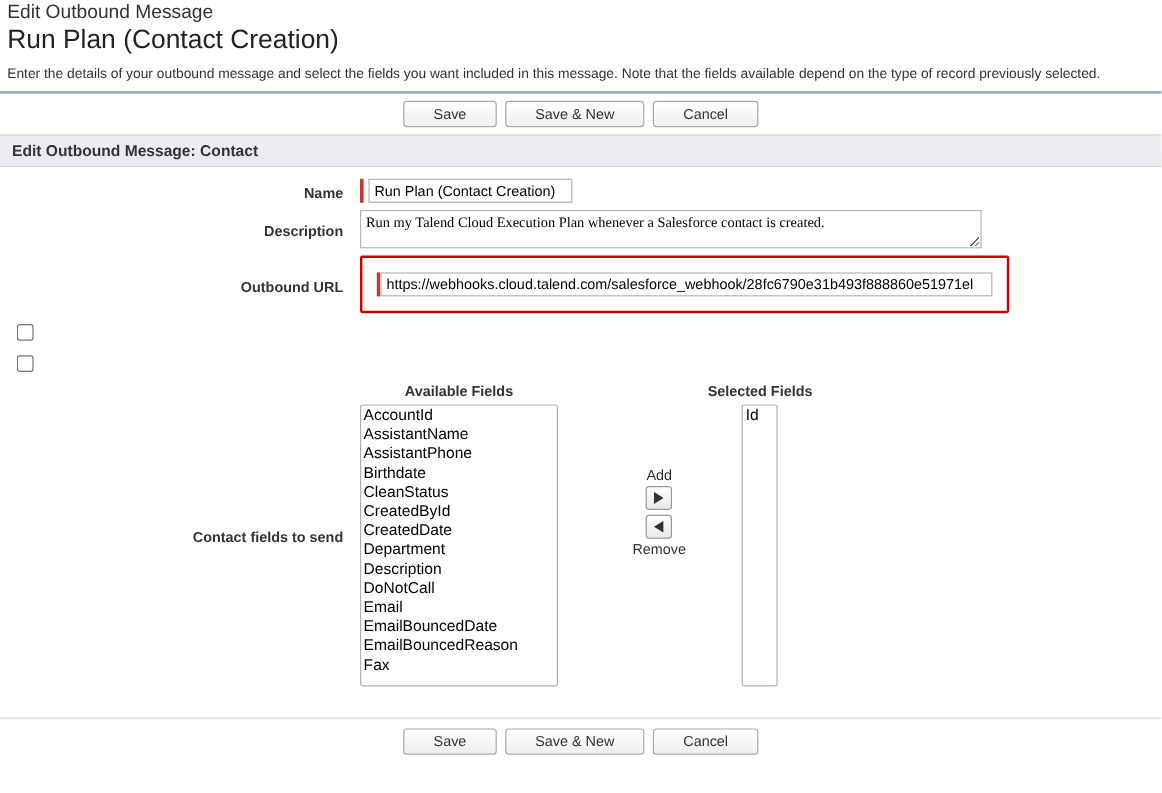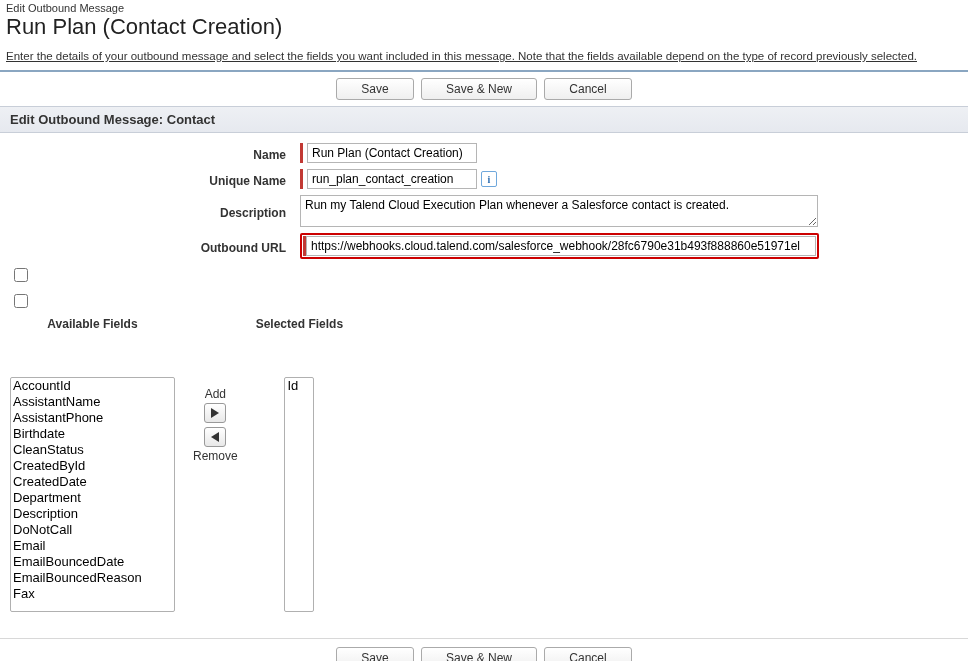--- a/index.html
+++ b/index.html
@@ -6,36 +6,35 @@
   body {
     margin: 0;
     padding: 0;
     font-family: Arial, Helvetica, sans-serif;
     font-size: 12px;
     color: #333;
     background: #ffffff;
     width: 968px;
   }
   .page-header-small {
-    font-size: 11px;
+    font-size: 16px;
     color: #333;
     padding: 2px 6px 0 6px;
   }
   .page-title {
     font-size: 22px;
     font-weight: normal;
     color: #222;
     padding: 0 6px 6px 6px;
   }
   .instructions {
     font-size: 11.5px;
     color: #333;
     padding: 4px 6px 8px 6px;
     border-bottom: 2px solid #8aa6c1;
-    text-decoration: underline;
   }
   .button-bar {
     text-align: center;
     padding: 6px 0;
   }
   .btn {
     display: inline-block;
     font-size: 12px;
     padding: 3px 24px;
     border: 1px solid #aaa;
@@ -92,21 +91,21 @@
     height: 20px;
     background: #fff;
   }
   .input-name { width: 170px; }
   .input-unique { width: 170px; }
   .input-endpoint { width: 510px; }
   .input-user { width: 130px; background: linear-gradient(to right, #fefefe, #dadada, #fefefe) !important; }
   textarea.desc {
     border: 1px solid #b5b5b5;
     font-size: 12px;
-    font-family: Liberation Sans, sans-serif;
+    font-family: Liberation Serif, serif;
     padding: 2px 4px;
     width: 518px;
     height: 32px;
     resize: both;
   }
   .info-icon {
     display: inline-flex;
     width: 16px;
     height: 16px;
     border: 1px solid #6fa8dc;
@@ -124,54 +123,54 @@
     display: inline-flex;
     width: 18px;
     height: 18px;
     align-items: center;
     justify-content: center;
     cursor: pointer;
   }
   .red-outline {
     border: 2px solid #cc0000;
     border-radius: 2px;
-    padding: 1px;
+    padding: 12px;
     display: inline-flex;
     align-items: center;
   }
   .dual-list-wrap {
     display: flex;
     align-items: flex-start;
     gap: 18px;
   }
   .list-col {
     display: flex;
     flex-direction: column;
     align-items: center;
-    gap: 42px;
   }
   .list-caption {
     font-weight: bold;
     font-size: 12px;
     margin-bottom: 4px;
   }
   select.multi {
     border: 1px solid #b0b0b0;
     font-size: 13px;
     background: #fff;
   }
   .multi-available { width: 165px; height: 235px; }
   .multi-selected { width: 30px; height: 235px; }
   .transfer-col {
     display: flex;
     flex-direction: column;
     align-items: center;
     justify-content: center;
     padding-top: 70px;
     font-size: 12px;
+    margin-left: 44px;
   }
   .arrow-btn {
     width: 22px;
     height: 20px;
     border: 1px solid #999;
     border-radius: 3px;
     background: linear-gradient(#ffffff, #e8e8e8);
     display: flex;
     align-items: center;
     justify-content: center;
@@ -211,28 +210,20 @@
 <div class="form-area">
 
   <div class="form-row">
     <div class="form-label">Name</div>
     <div class="form-field">
       <span class="req-bar"></span>
       <input type="text" class="text-input input-name" value="Run Plan (Contact Creation)" style="">
     </div>
   </div>
 
-  <div class="form-row">
-    <div class="form-label">Unique Name</div>
-    <div class="form-field">
-      <span class="req-bar"></span>
-      <input type="text" class="text-input input-unique" value="run_plan_contact_creation" style="">
-      <span class="info-icon">i</span>
-    </div>
-  </div>
 
   <div class="form-row">
     <div class="form-label">Description</div>
     <div class="form-field">
       <textarea class="desc" style="">Run my Talend Cloud Execution Plan whenever a Salesforce contact is created.</textarea>
     </div>
   </div>
 
   <div class="form-row">
     <div class="form-label">Outbound URL</div>
@@ -251,20 +242,21 @@
     </div>
   </div>
 
   <div class="form-row">
     <div class="form-field">
       <input type="checkbox" class="cb" style="">
     </div>
   </div>
 
   <div class="form-row">
+    <div class="form-label">Contact fields to send</div>
     <div class="form-field">
       <div class="dual-list-wrap">
 
         <div class="list-col">
           <div class="list-caption">Available Fields</div>
           <select multiple="" class="multi multi-available" size="14" id="available-list">
               <option>AccountId</option>
               <option>AssistantName</option>
               <option>AssistantPhone</option>
               <option>Birthdate</option>

